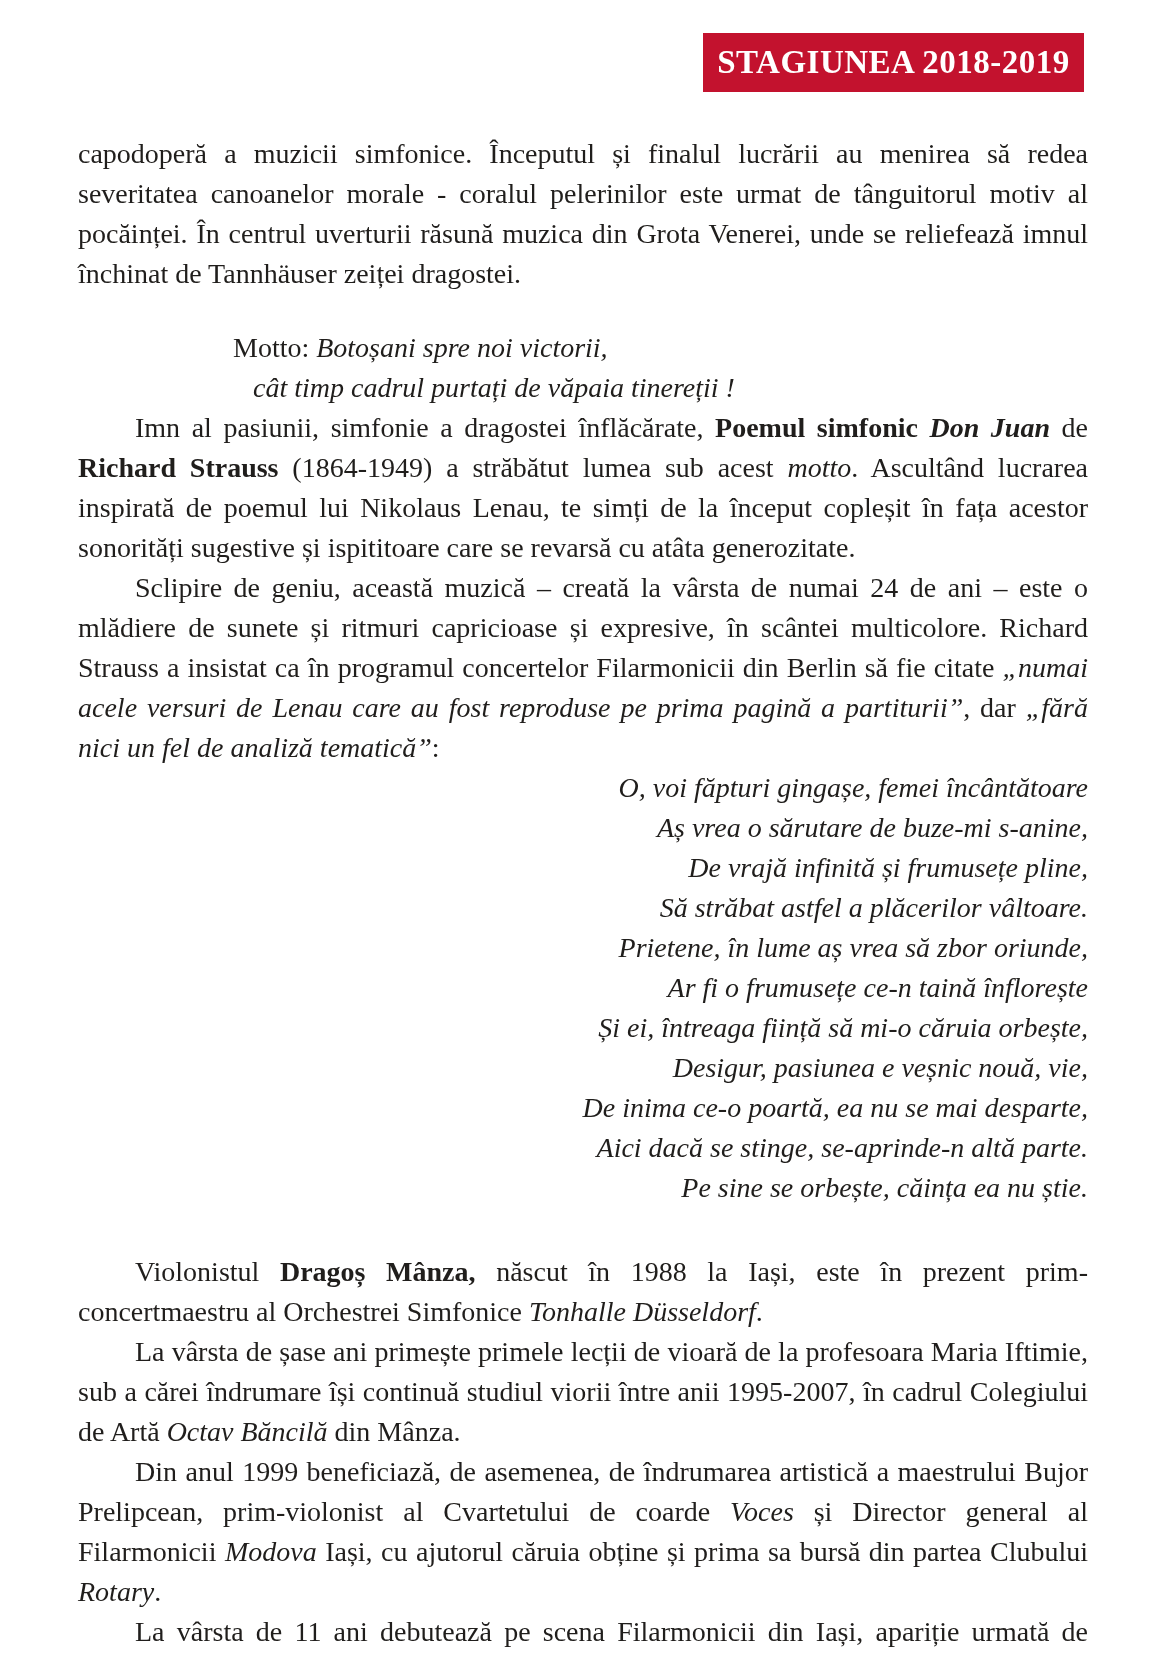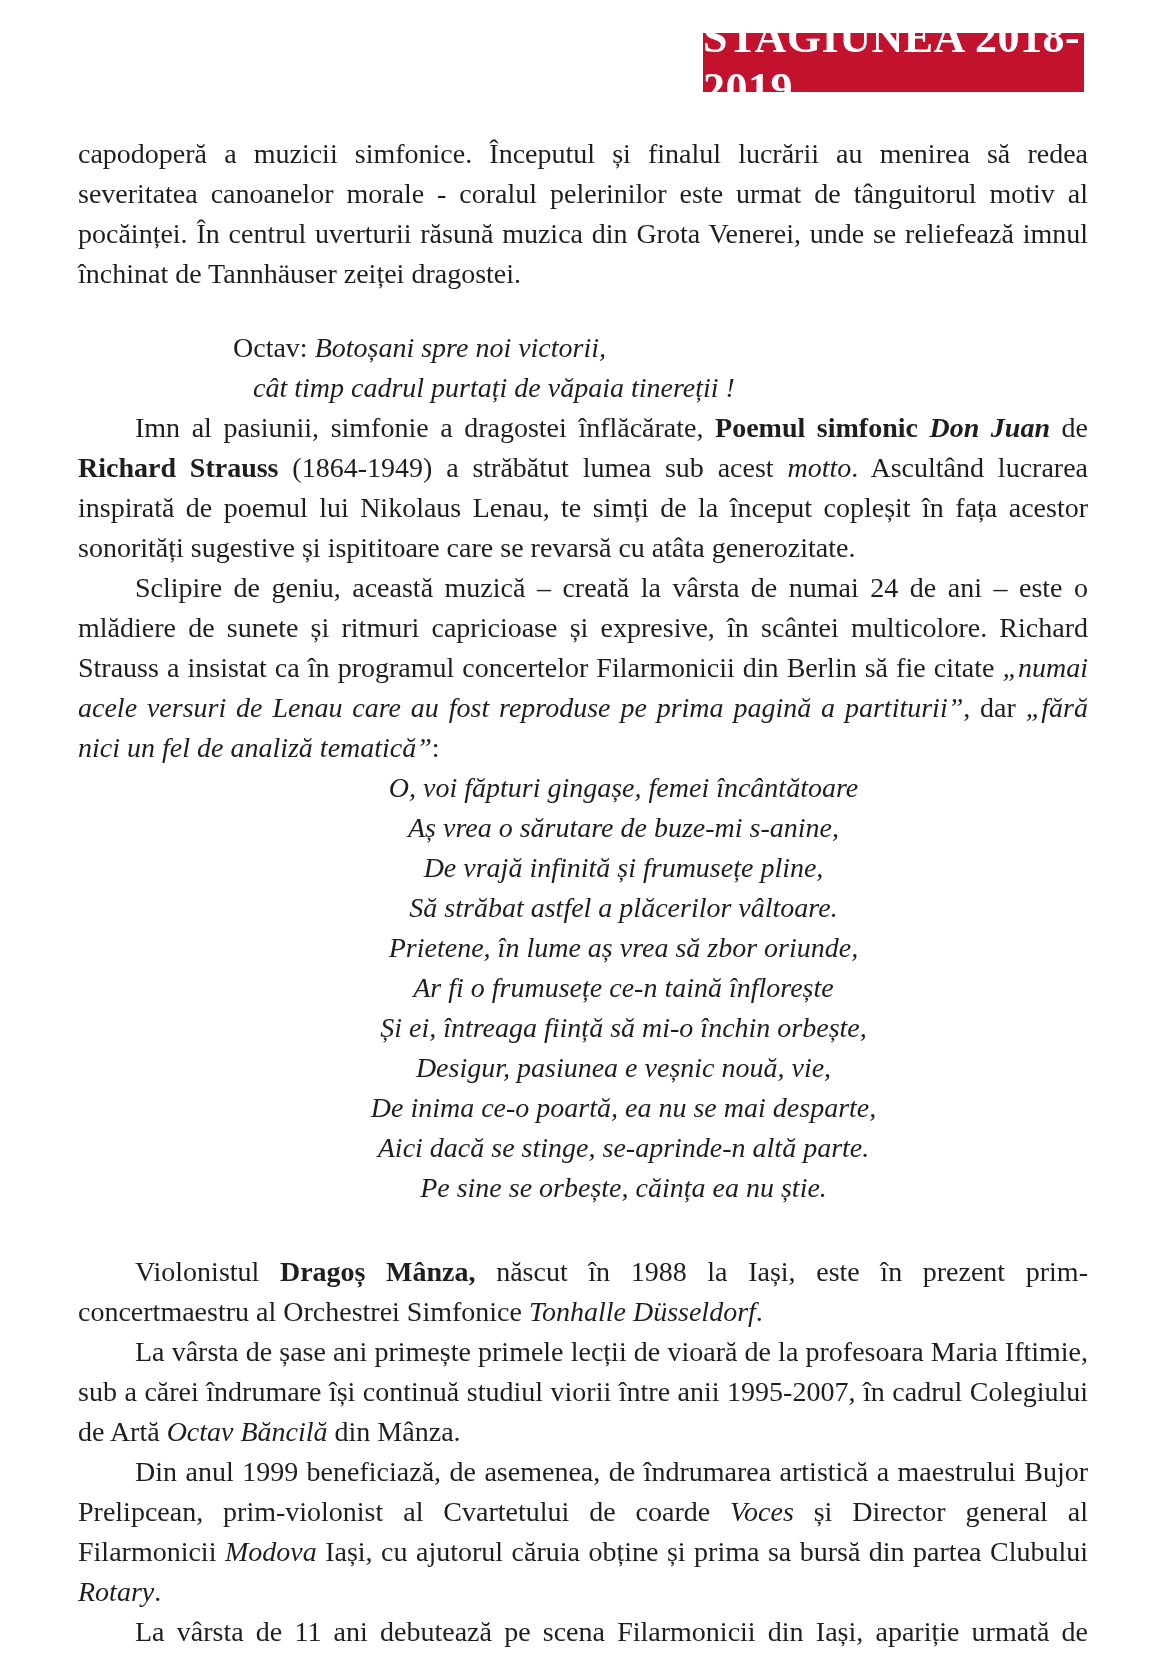--- a/index.html
+++ b/index.html
@@ -13,21 +13,21 @@
     width: 1166px; height: 1654px;
     background: #ffffff;
     overflow: hidden;
   }
   .banner {
     position: absolute;
     left: 703px; top: 33px;
     width: 381px; height: 59px;
     display: flex; align-items: center; justify-content: center;
     font-weight: bold;
-    font-size: 44px;
+    font-size: 33px;
     letter-spacing: 0.5px;
   }
   .content {
     position: absolute;
     left: 78px; top: 134px;
     width: 1010px;
     font-size: 28px;
     line-height: 40px;
     color: #201e1c;
     text-align: justify;
@@ -36,48 +36,48 @@
   .para.indent { text-indent: 57px; }
   .b { font-weight: bold; }
   .i { font-style: italic; }
   .motto {
     margin: 34px 0 0 155px;
     text-align: left;
   }
   .motto-line:nth-child(2) { margin-left: 20px; }
   .poem {
     margin: 0 0 0 81px;
-    text-align: center;
+    text-align: right;
     font-style: italic;
   }
   .gap { width: 100%; }
 </style>
 </head>
 <body>
 
 <div class="page" style="background: rgb(255, 255, 255);">
   <div class="banner" style="background: rgb(195, 18, 46); color: rgb(255, 255, 255);">
     <span>STAGIUNEA 2018-2019</span>
   </div>
   <div class="content" style="color: rgb(32, 30, 28);">
       <div class="para"><span>capodoperă a muzicii simfonice. Începutul și finalul lucrării au menirea să redea severitatea canoanelor morale - coralul pelerinilor este urmat de tânguitorul motiv al pocăinței. În centrul uverturii răsună muzica din Grota Venerei, unde se reliefează imnul închinat de Tannhäuser zeiței dragostei.</span></div>
       <div class="motto">
-        <div class="motto-line"><span>Octav: </span><span class="i">Botoșani spre noi victorii,</span></div>
+        <div class="motto-line"><span>Motto: </span><span class="i">Botoșani spre noi victorii,</span></div>
         <div class="motto-line"><span class="i">cât timp cadrul purtați de văpaia tinereții !</span></div>
       </div>
       <div class="para indent"><span>Imn al pasiunii, simfonie a dragostei înflăcărate, </span><span class="b">Poemul simfonic </span><span class="b i">Don Juan</span><span> de </span><span class="b">Richard Strauss</span><span> (1864-1949) a străbătut lumea sub acest </span><span class="i">motto</span><span>. Ascultând lucrarea inspirată de poemul lui Nikolaus Lenau, te simți de la început copleșit în fața acestor sonorități sugestive și ispititoare care se revarsă cu atâta generozitate.</span></div>
       <div class="para indent"><span>Sclipire de geniu, această muzică – creată la vârsta de numai 24 de ani – este o mlădiere de sunete și ritmuri capricioase și expresive, în scântei multicolore. Richard Strauss a insistat ca în programul concertelor Filarmonicii din Berlin să fie citate </span><span class="i">„numai acele versuri de Lenau care au fost reproduse pe prima pagină a partiturii”</span><span>, dar </span><span class="i">„fără nici un fel de analiză tematică”</span><span>:</span></div>
       <div class="poem">
         <div class="poem-line">O, voi făpturi gingașe, femei încântătoare</div>
         <div class="poem-line">Aș vrea o sărutare de buze-mi s-anine,</div>
         <div class="poem-line">De vrajă infinită și frumusețe pline,</div>
         <div class="poem-line">Să străbat astfel a plăcerilor vâltoare.</div>
         <div class="poem-line">Prietene, în lume aș vrea să zbor oriunde,</div>
         <div class="poem-line">Ar fi o frumusețe ce-n taină înflorește</div>
-        <div class="poem-line">Și ei, întreaga ființă să mi-o închin orbește,</div>
+        <div class="poem-line">Și ei, întreaga ființă să mi-o căruia orbește,</div>
         <div class="poem-line">Desigur, pasiunea e veșnic nouă, vie,</div>
         <div class="poem-line">De inima ce-o poartă, ea nu se mai desparte,</div>
         <div class="poem-line">Aici dacă se stinge, se-aprinde-n altă parte.</div>
         <div class="poem-line">Pe sine se orbește, căința ea nu știe.</div>
       </div>
       <div class="gap" style="height: 44px;"></div>
       <div class="para indent"><span>Violonistul </span><span class="b">Dragoș Mânza,</span><span> născut în 1988 la Iași, este în prezent prim-concertmaestru al Orchestrei Simfonice </span><span class="i">Tonhalle Düsseldorf</span><span>.</span></div>
       <div class="para indent"><span>La vârsta de șase ani primește primele lecții de vioară de la profesoara Maria Iftimie, sub a cărei îndrumare își continuă studiul viorii între anii 1995-2007, în cadrul Colegiului de Artă </span><span class="i">Octav Băncilă</span><span> din Mânza.</span></div>
       <div class="para indent"><span>Din anul 1999 beneficiază, de asemenea, de îndrumarea artistică a maestrului Bujor Prelipcean, prim-violonist al Cvartetului de coarde </span><span class="i">Voces</span><span> și Director general al Filarmonicii </span><span class="i">Modova</span><span> Iași, cu ajutorul căruia obține și prima sa bursă din partea Clubului </span><span class="i">Rotary</span><span>.</span></div>
       <div class="para indent"><span>La vârsta de 11 ani debutează pe scena Filarmonicii din Iași, apariție urmată de numeroase concerte cu orchestrele filarmonicilor din: Iași, Botoșani, Brașov, Sibiu, Târgu-Mureș și Craiova interpretând lucrări de Mozart, Mendelssohn, Ceaikovski,</span></div>

